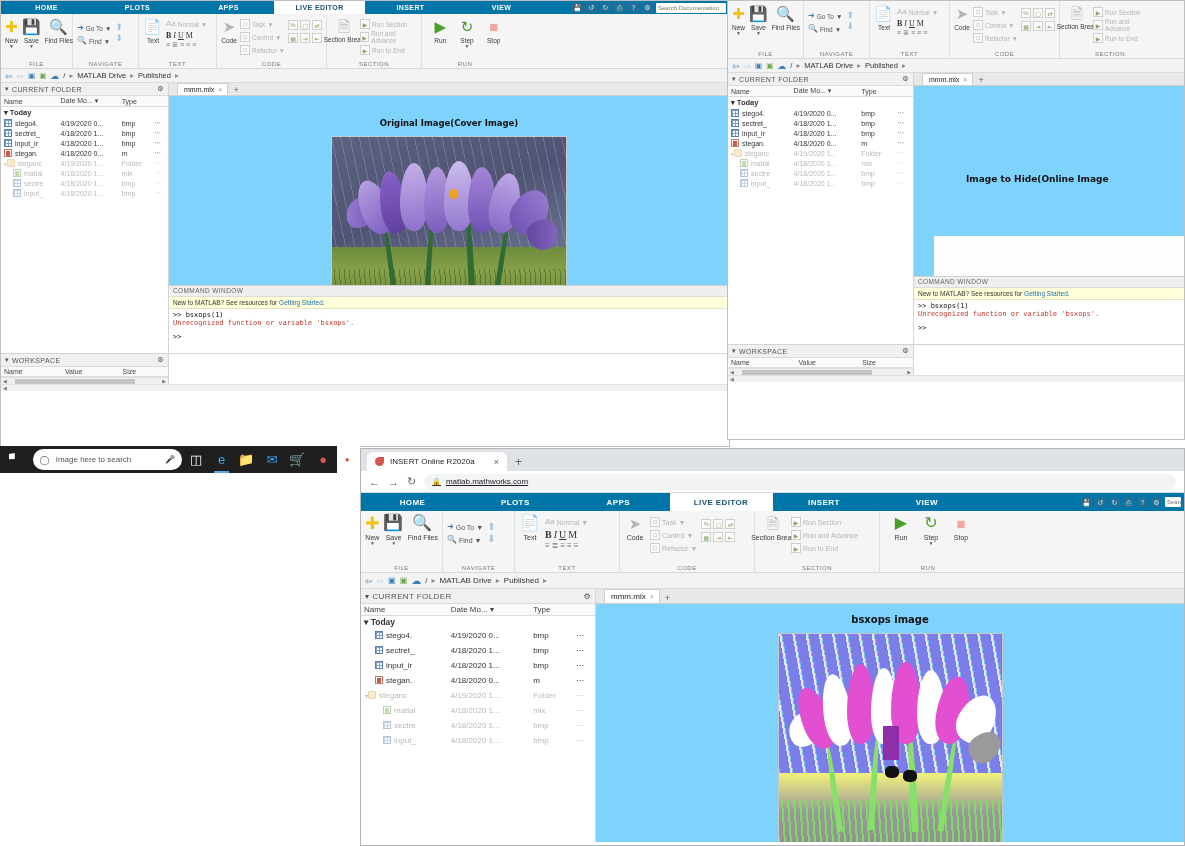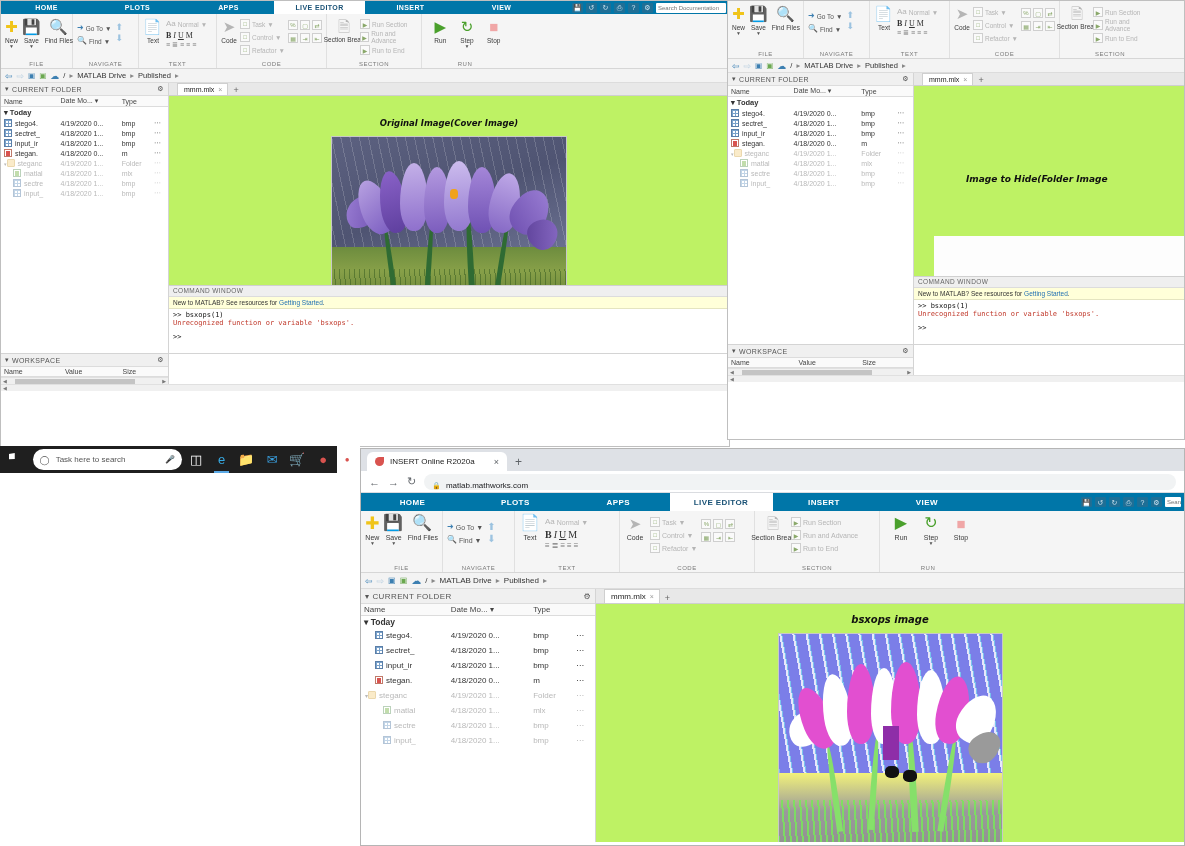--- a/index.html
+++ b/index.html
@@ -115,21 +115,21 @@
   .etabs { display:flex; height:13px; background:#e8e8e8; border-bottom:1px solid #cfcfcf; align-items:flex-end; }
   .etab {
     background:#fff; border:1px solid #cfcfcf; border-bottom:none;
     font-size:7px; padding:1px 5px 1px 6px; display:flex; align-items:center; gap:4px;
     color:#222; height:12px;
   }
   .etab .x { color:#999; font-size:7px; }
   .etab-plus { font-size:9px; color:#666; padding:0 5px; }
 
   
-  .canvas { background:#bef264; position:relative; overflow:hidden;font-style:italic; }
+  .canvas { background:#7dd3fc; position:relative; overflow:hidden; }
   .figtitle {
     text-align:center; font-weight:bold; font-size:8.5px; color:#111;
     font-family:"DejaVu Sans", sans-serif;
   }
   .imgframe { border:1px solid #c8c8c8; position:relative; overflow:hidden; background:#5a5f78; }
 
   
   .flowers { position:absolute; inset:0; }
   .sky { position:absolute; inset:0;
     background:linear-gradient(160deg,#5c6180 0%,#4f5472 40%,#6a7090 75%,#7d8399 100%); }
@@ -175,21 +175,21 @@
   .br-tabstrip { background:#dee1e6; height:22px; display:flex; align-items:flex-end; padding-left:6px; }
   .br-tab { background:#fff; border-radius:6px 6px 0 0; height:19px; display:flex;
     align-items:center; gap:6px; padding:0 8px; font-size:8px; color:#222; min-width:140px; }
   .br-tab .fav { width:9px; height:9px; }
   .br-tab .x { margin-left:auto; color:#5f6368; font-size:9px; }
   .br-newtab { font-size:12px; color:#5f6368; padding:0 8px 2px 8px; }
   .br-navbar { background:#fff; height:22px; display:flex; align-items:center;
     gap:8px; padding:0 8px; border-bottom:1px solid #dadce0; }
   .br-navbar .ic { color:#5f6368; font-size:11px; }
   .br-url { flex:1; background:#f1f3f4; border-radius:11px; height:16px;
-    display:flex; align-items:flex-end; gap:5px; padding:0 8px; font-size:8px; color:#202124; }
+    display:flex; align-items:center; gap:5px; padding:0 8px; font-size:8px; color:#202124;text-decoration:underline; }
 
   
   .taskbar { position:absolute; left:0; bottom:0; width:1185px; height:27px;
     background:#1f1f1f; display:flex; align-items:center; gap:2px; z-index:50; }
   .tb-start { width:34px; height:27px; display:flex; align-items:center; justify-content:center; }
   .tb-search { width:165px; height:21px; background:#fff; border-radius:11px;
     display:flex; align-items:center; gap:6px; padding:0 7px; font-size:8px; color:#555; }
   .tb-ic { width:26px; height:27px; display:flex; align-items:center; justify-content:center;
     font-size:13px; color:#fff; position:relative; }
   .tb-ic.active::after{content:"";position:absolute;bottom:0;left:4px;right:4px;height:2px;background:#5aa9e6;}
@@ -776,21 +776,21 @@
     <div style="flex:1;display:flex;flex-direction:column;position:relative;">
       <div class="etabs">
         <div style="width:8px;"></div>
         <div class="etab">
           <span>mmm.mlx</span>
           <span class="x">×</span>
         </div>
         <span class="etab-plus">+</span>
       </div>
       <div class="canvas" style="flex:1;position:relative;">
-        <div class="figtitle" style="position:absolute;left:52px;top:88px;white-space:nowrap;font-size:9px;">Image to Hide(Folder Image</div>
+        <div class="figtitle" style="position:absolute;left:52px;top:88px;white-space:nowrap;font-size:9px;">Image to Hide(Online Image</div>
 
         <div style="position:absolute;left:20px;top:150px;right:-60px;bottom:0;overflow:hidden;">
           <div style="position:absolute;inset:0;background:#fdfdfd;"></div>
 
         </div>
       </div>
 
       <div>
         <div class="cw-head">COMMAND WINDOW</div>
         <div class="cw-banner">
@@ -1161,21 +1161,21 @@
 </div>
 
 <div class="taskbar" style="bottom:auto;top:446px;width:360px;">
   <div class="tb-start">
     <span style="display:inline-block;width:13px;height:13px;background:#fff;
                  clip-path:polygon(0 8%,46% 0,46% 46%,0 48%,0 8%,0 8%);
                  box-shadow:9px 0 0 -1px #fff, 0 9px 0 -1px #fff, 9px 9px 0 -1px #fff;"></span>
   </div>
   <div class="tb-search">
     <span style="font-size:9px;">◯</span>
-    <span>Task here to search</span>
+    <span>Image here to search</span>
     <span style="margin-left:auto;">🎤</span>
   </div>
   <div class="tb-ic">◫</div>
   <div class="tb-ic active" style="color:#36a8e0;">e</div>
   <div class="tb-ic" style="color:#f0c040;">📁</div>
   <div class="tb-ic" style="color:#3aa0e0;">✉</div>
   <div class="tb-ic" style="color:#e8b23a;">🛒</div>
   <div class="tb-ic" style="color:#d9534f;">●</div>
   <div class="tb-win" style="width:24px;">
     <span style="color:#d9534f;">●</span>

